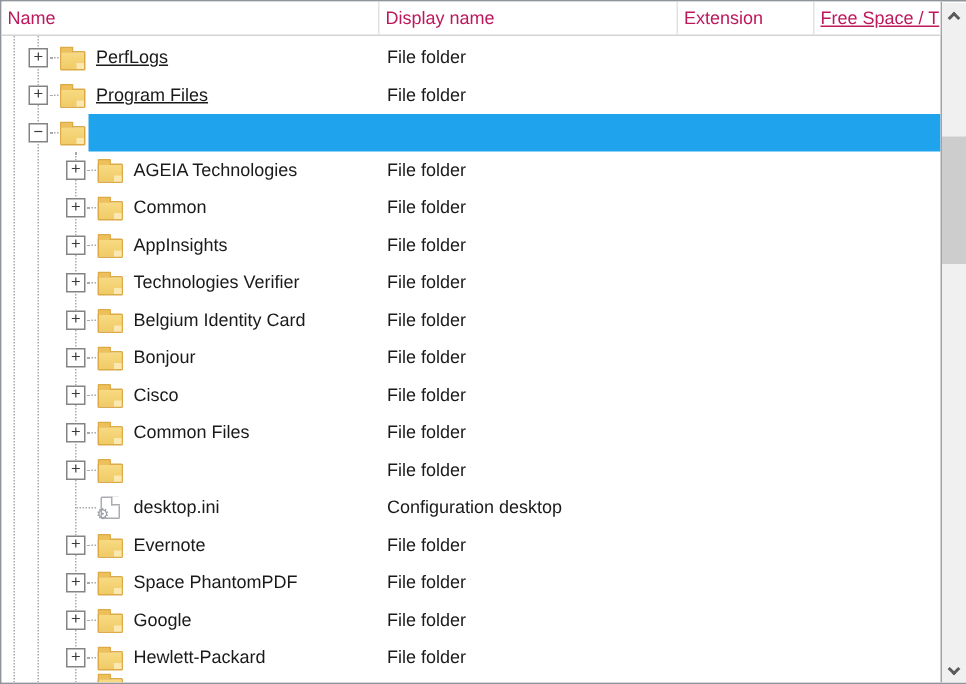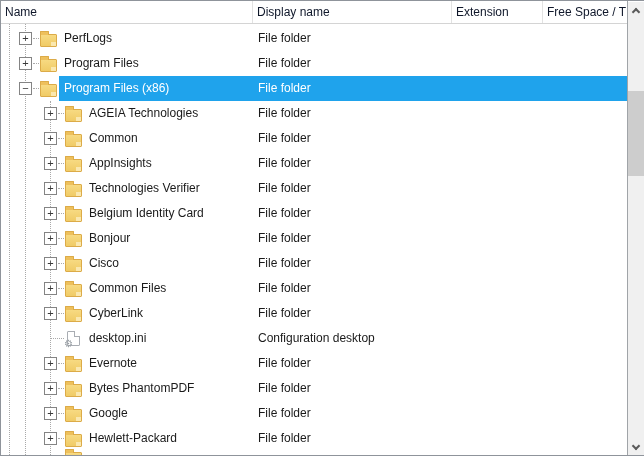--- a/index.html
+++ b/index.html
@@ -16,46 +16,46 @@
   }
 
   
   .header {
     display:flex; height:23px; background:#ffffff;
     border-bottom:1px solid #d4d4d4;
   }
   .hcell {
     height:100%; line-height:22px; padding-left:4px;
     border-right:1px solid #e2e2e2; overflow:hidden; white-space:nowrap;
-    color:#0f172a;
+    color:#be185d;
   }
   .hcell:last-child { border-right:none; }
   .h-name   { width:252px; }
   .h-disp   { width:199px; }
   .h-ext    { width:91px;  }
-  .h-free   { width:84px;  }
+  .h-free   { width:84px;text-decoration:underline;  }
 
   
   .rows {
     position:relative; height:431px; overflow:hidden; padding-top:2px;
   }
   .guide {
     position:absolute; width:1px; border-left:1px dotted #a9a9a9; z-index:0;
   }
   .g1 { left:8px;  top:0;    bottom:0; }
   .g2 { left:24px; top:0;    bottom:0; }
   .g3 { left:49px; top:77px; bottom:0; }
 
   .row { position:relative; height:25px; }
   .sel-bar {
     display:none; position:absolute; top:0; bottom:0; right:0; left:58px;
     background:#1fa3ec; z-index:1;
   }
   .row.selected .sel-bar { display:block; }
-  .row.selected .cell { color:#ffffff; }
+  .row.selected .cell { color:#ffffff;margin-top:40px; }
   .row > * { z-index:2; }
 
   .expand-box {
     position:absolute; top:6px; width:13px; height:13px;
     border:1px solid #848484; background:#fff; color:#3a3a3a;
     font-size:11px; line-height:10px; text-align:center; z-index:3;
   }
   .row.lvl1 .expand-box { left:18px; }
   .row.lvl2 .expand-box { left:43px; }
 
@@ -91,21 +91,21 @@
   .icon-ini::before {          
     content:""; position:absolute; top:-1px; right:-1px; width:5px; height:5px;
     background:#fff; border-left:1px solid #a9adb3; border-bottom:1px solid #a9adb3;
   }
   .icon-ini .gear {
     position:absolute; left:-4px; bottom:-4px; font-size:10px; line-height:10px;
     color:#9aa0a6;
   }
 
   .cell { position:absolute; top:0; line-height:25px; white-space:nowrap; }
-  .row.lvl1 .name-label { left:63px; }
+  .row.lvl1 .name-label { left:63px;text-decoration:underline; }
   .row.lvl2 .name-label { left:88px; }
   .display-label { left:257px; }
   .size-label { left:520px; width:93px; text-align:right; }
 
   
   .scrollbar {
     position:absolute; right:0; top:1px; width:16px; height:454px;
     background:#f0f0f0;
   }
   .sb-btn {
@@ -245,21 +245,20 @@
     <div class="cell name-label">Common Files</div>
     <div class="cell display-label">File folder</div>
     <div class="cell size-label"></div>
   </div>
         <div class="row lvl2">
 
     <div class="expand-box">+</div>
     <div class="stub"></div>
     <div class="icon-folder"></div>
 
-    <div class="cell name-label">CyberLink</div>
     <div class="cell display-label">File folder</div>
     <div class="cell size-label"></div>
   </div>
         <div class="row lvl2 noexp">
 
     <div class="stub"></div>
 
     <div class="icon-ini">
       <span class="gear">⚙</span>
     </div>
@@ -275,21 +274,21 @@
     <div class="cell name-label">Evernote</div>
     <div class="cell display-label">File folder</div>
     <div class="cell size-label"></div>
   </div>
         <div class="row lvl2">
 
     <div class="expand-box">+</div>
     <div class="stub"></div>
     <div class="icon-folder"></div>
 
-    <div class="cell name-label">Bytes PhantomPDF</div>
+    <div class="cell name-label">Space PhantomPDF</div>
     <div class="cell display-label">File folder</div>
     <div class="cell size-label"></div>
   </div>
         <div class="row lvl2">
 
     <div class="expand-box">+</div>
     <div class="stub"></div>
     <div class="icon-folder"></div>
 
     <div class="cell name-label">Google</div>

